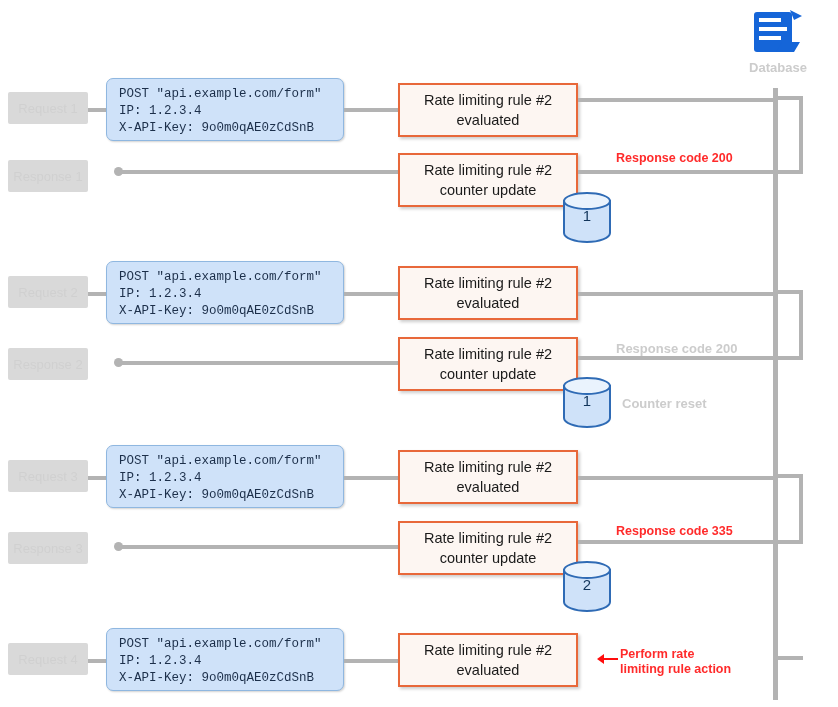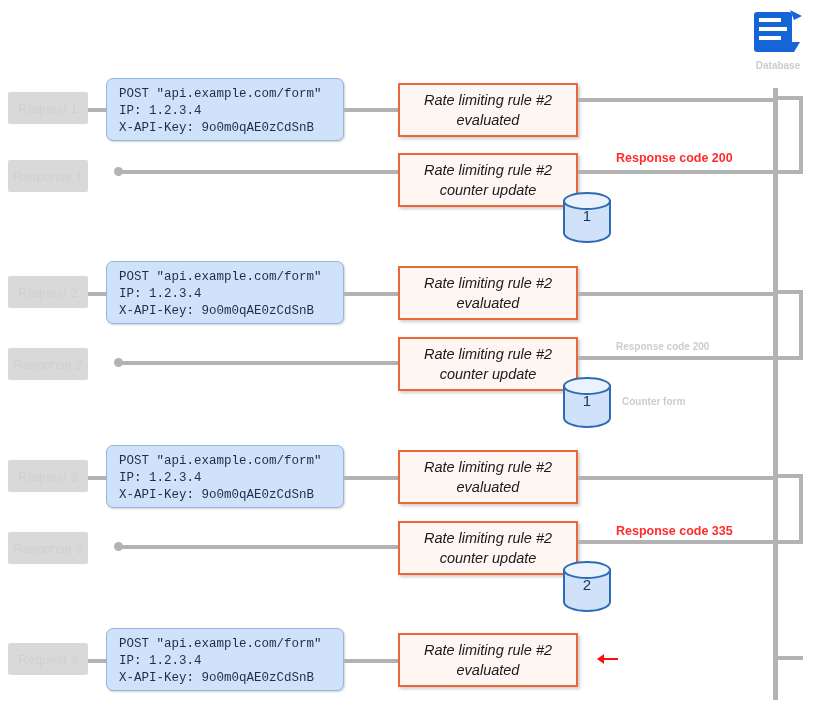--- a/index.html
+++ b/index.html
@@ -13,21 +13,21 @@
   #canvas {
     position: relative;
     width: 838px;
     height: 707px;
     overflow: hidden;
     background: #ffffff;
   }
   .lbl {
     position: absolute;
     color: #cccccc;
-    font-size: 10px;
+    font-size: 13px;
     font-family: "Liberation Sans", sans-serif;
     font-weight: bold;
     white-space: nowrap;
   }
   .req-label {
     background: #d9d9d9;
     color: #d0d0d0;
     border-radius: 2px;
     width: 80px;
     height: 32px;
@@ -59,21 +59,21 @@
     display: flex;
     flex-direction: column;
     align-items: center;
     justify-content: center;
     font-size: 14.5px;
     line-height: 20px;
     color: #1a1a1a;
     text-align: center;
     box-shadow: 2px 2px 3px rgba(0,0,0,0.2);
   }
-  .rule-box span { display: block; font-style: italic; }
+  .rule-box span { display: block; }
   .cyl {
     position: absolute;
     width: 50px;
     height: 52px;
   }
   .cyl .cnum {
     position: absolute;
     left: 0;
     top: 16px;
     width: 50px;
@@ -199,21 +199,21 @@
 
   <div class="cyl" style="left:562px; top:376px;">
     <svg width="50" height="52" viewBox="0 0 50 52">
       <path d="M2 10 L2 42 C2 47 13 51 25 51 C37 51 48 47 48 42 L48 10 Z" fill="#cfe2f9" stroke="#2f6bb5" stroke-width="2"></path>
       <ellipse cx="25" cy="10" rx="23" ry="8" fill="#eaf3fd" stroke="#2f6bb5" stroke-width="2"></ellipse>
     </svg>
     <div class="cnum">1</div>
   </div>
 
   <div class="lbl" style="left:616px; top:341px;">Response code 200</div>
-  <div class="lbl" style="left:622px; top:396px;">Counter form</div>
+  <div class="lbl" style="left:622px; top:396px;">Counter reset</div>
 
   <div class="grayline" style="left:88px; top:476px; width:22px; height:4px;"></div>
   <div class="lbl req-label" style="left:8px; top:460px;">Request 3</div>
 
   <div class="http-box" style="left:106px; top:445px; width:238px; height:63px;">POST "api.example.com/form"
 IP: 1.2.3.4
 X-API-Key: 9o0m0qAE0zCdSnB</div>
 
   <div class="grayline" style="left:344px; top:476px; width:54px; height:4px;"></div>
   <div class="rule-box" style="left:398px; top:450px; width:180px; height:54px;">
@@ -254,14 +254,16 @@
     <span>Rate limiting rule #2</span>
     <span>evaluated</span>
   </div>
 
   <div style="position:absolute; left:596px; top:652px;">
     <svg width="22" height="14" viewBox="0 0 22 14">
       <path d="M22 7 L8 7" stroke="#ff0d0d" stroke-width="2" fill="none"></path>
       <path d="M8 2 L1 7 L8 12 Z" fill="#ff0d0d"></path>
     </svg>
   </div>
+  <div class="red" style="left:620px; top:647px;">Perform rate
+limiting rule action</div>
 
 </div>
 
 </body></html>

